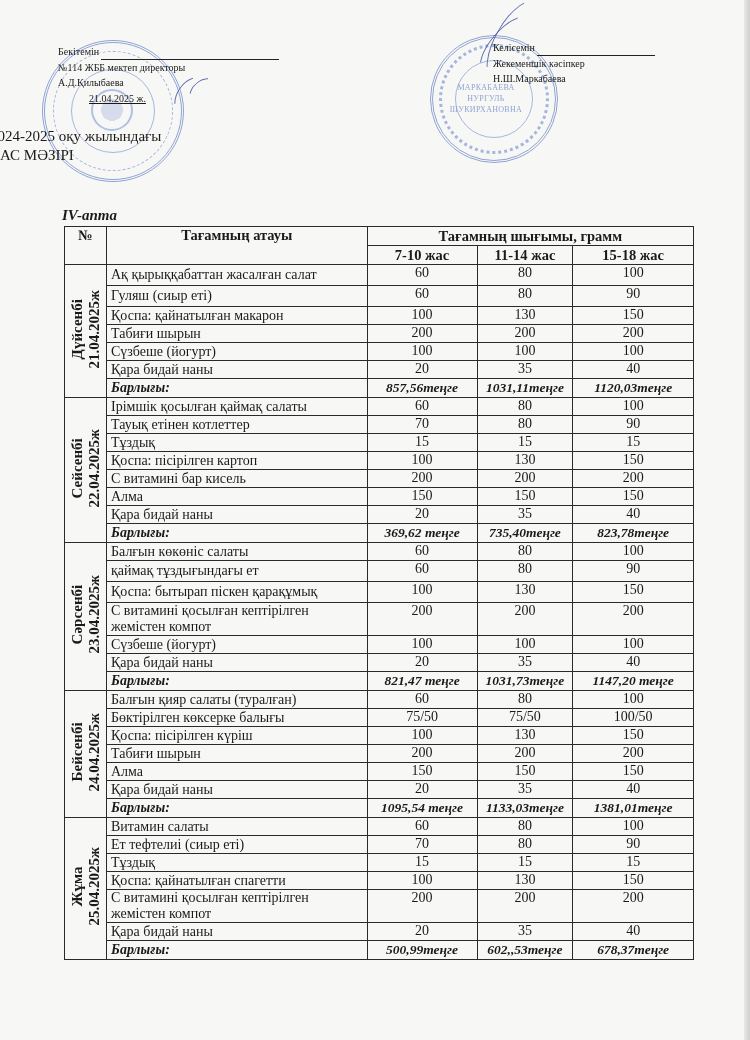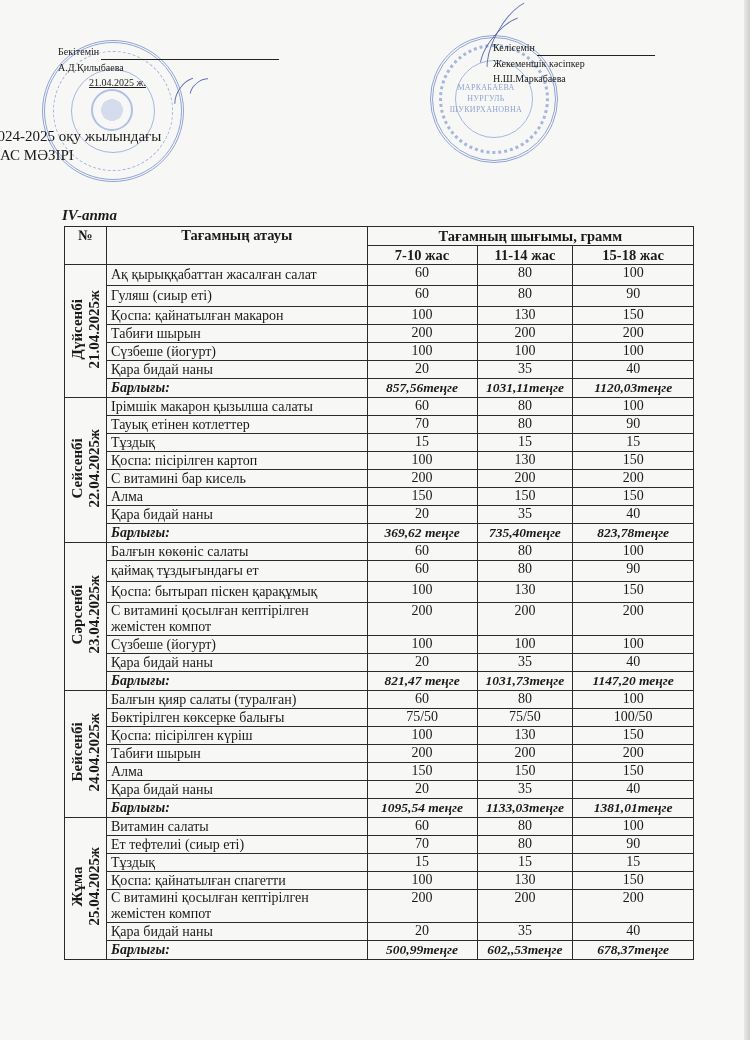--- a/index.html
+++ b/index.html
@@ -122,20 +122,21 @@
     <div>МАРКАБАЕВА</div>
     <div>НУРГУЛЬ</div>
     <div>ШУКИРХАНОВНА</div>
   </div>
 </div>
 <div class="signature sig-right-1"></div>
 <div class="signature sig-right-2"></div>
 
 <div class="approve approve-left">
   <div><span class="line1">Бекітемін</span><span class="rule"></span></div>
+  <div>№114 ЖББ мектеп директоры</div>
   <div>А.Д.Қилыбаева</div>
   <div class="underline">21.04.2025 ж.</div>
 </div>
 
 <div class="approve approve-right">
   <div><span class="line1">Келісемін</span><span class="rule"></span></div>
   <div>Жекеменшік кәсіпкер</div>
   <div>Н.Ш.Маркабаева</div>
 </div>
 
@@ -205,21 +206,21 @@
         <td class="num">40</td>
       </tr>
       <tr class="total">
         <td class="name">Барлығы:</td>
         <td class="num">857,56теңге</td>
         <td class="num">1031,11теңге</td>
         <td class="num">1120,03теңге</td>
       </tr>
       <tr class="r">
         <td class="day" rowspan="8"><span class="day-inner"><span>Сейсенбі</span><br><span>22.04.2025ж</span></span></td>
-        <td class="name">Ірімшік макарон қызылша салаты</td>
+        <td class="name">Ірімшік қосылған қаймақ салаты</td>
         <td class="num">60</td>
         <td class="num">80</td>
         <td class="num">100</td>
       </tr>
       <tr class="r">
         <td class="name">Тауық  етінен котлеттер</td>
         <td class="num">70</td>
         <td class="num">80</td>
         <td class="num">90</td>
       </tr>

